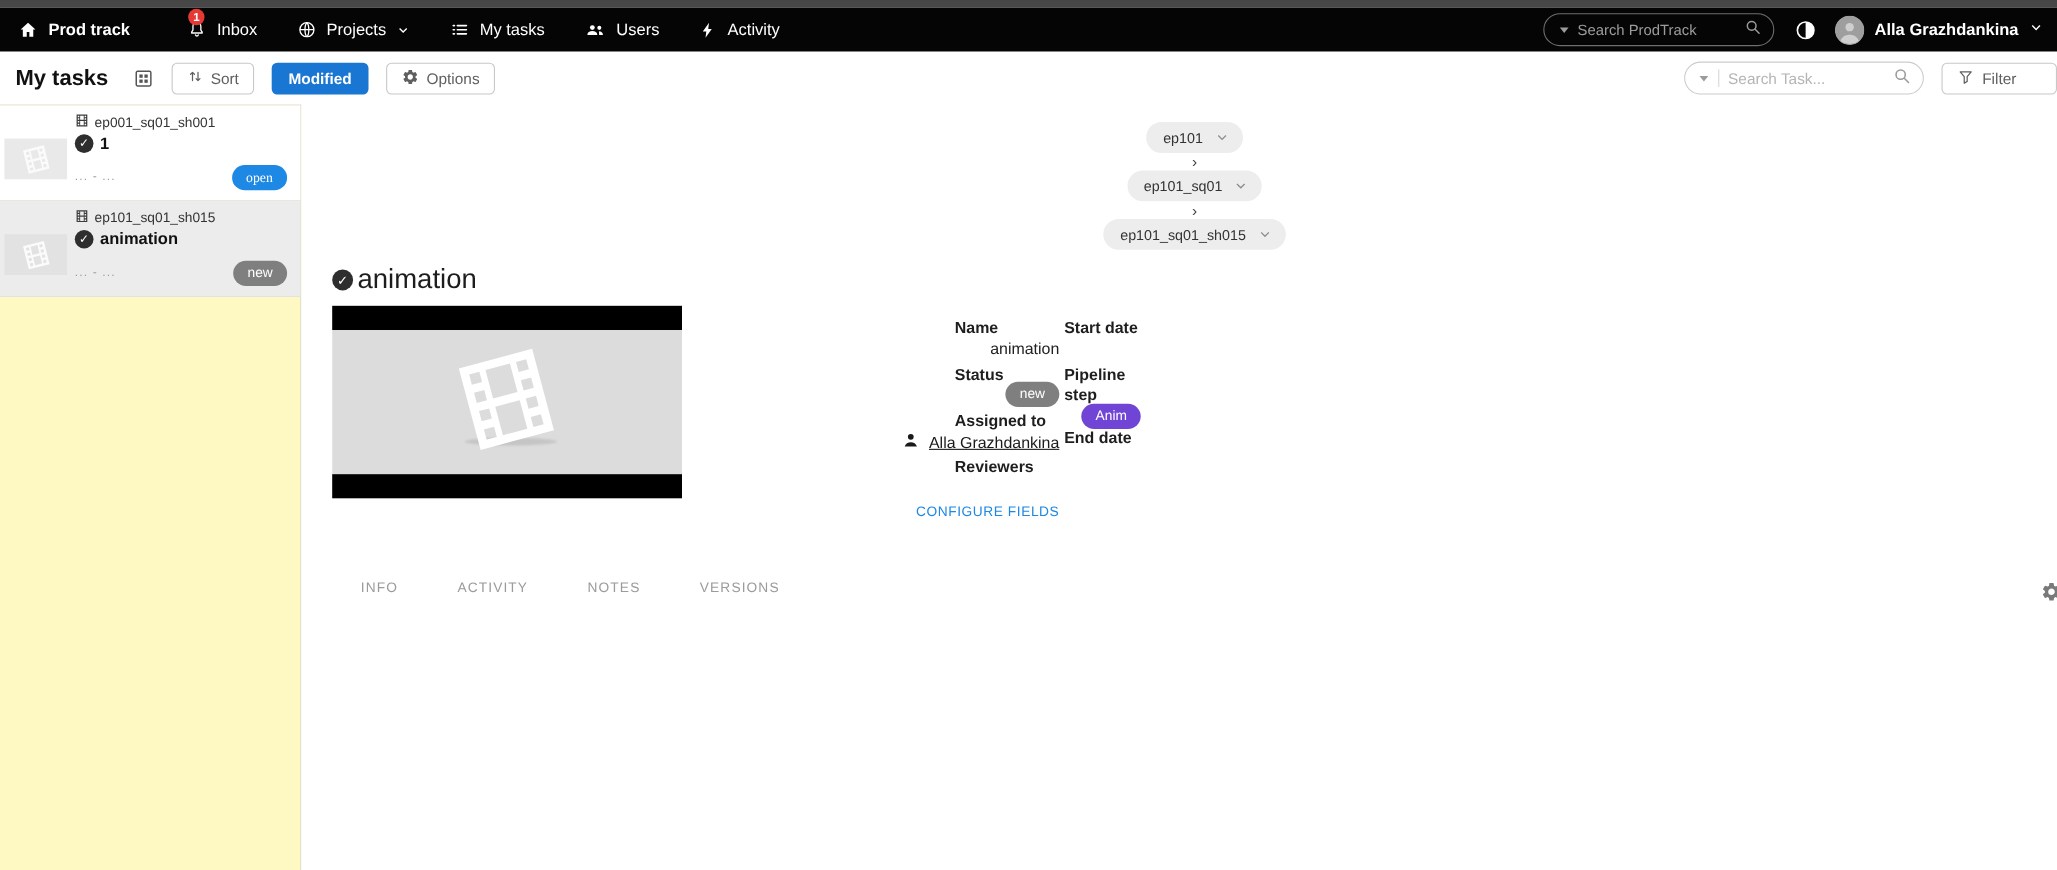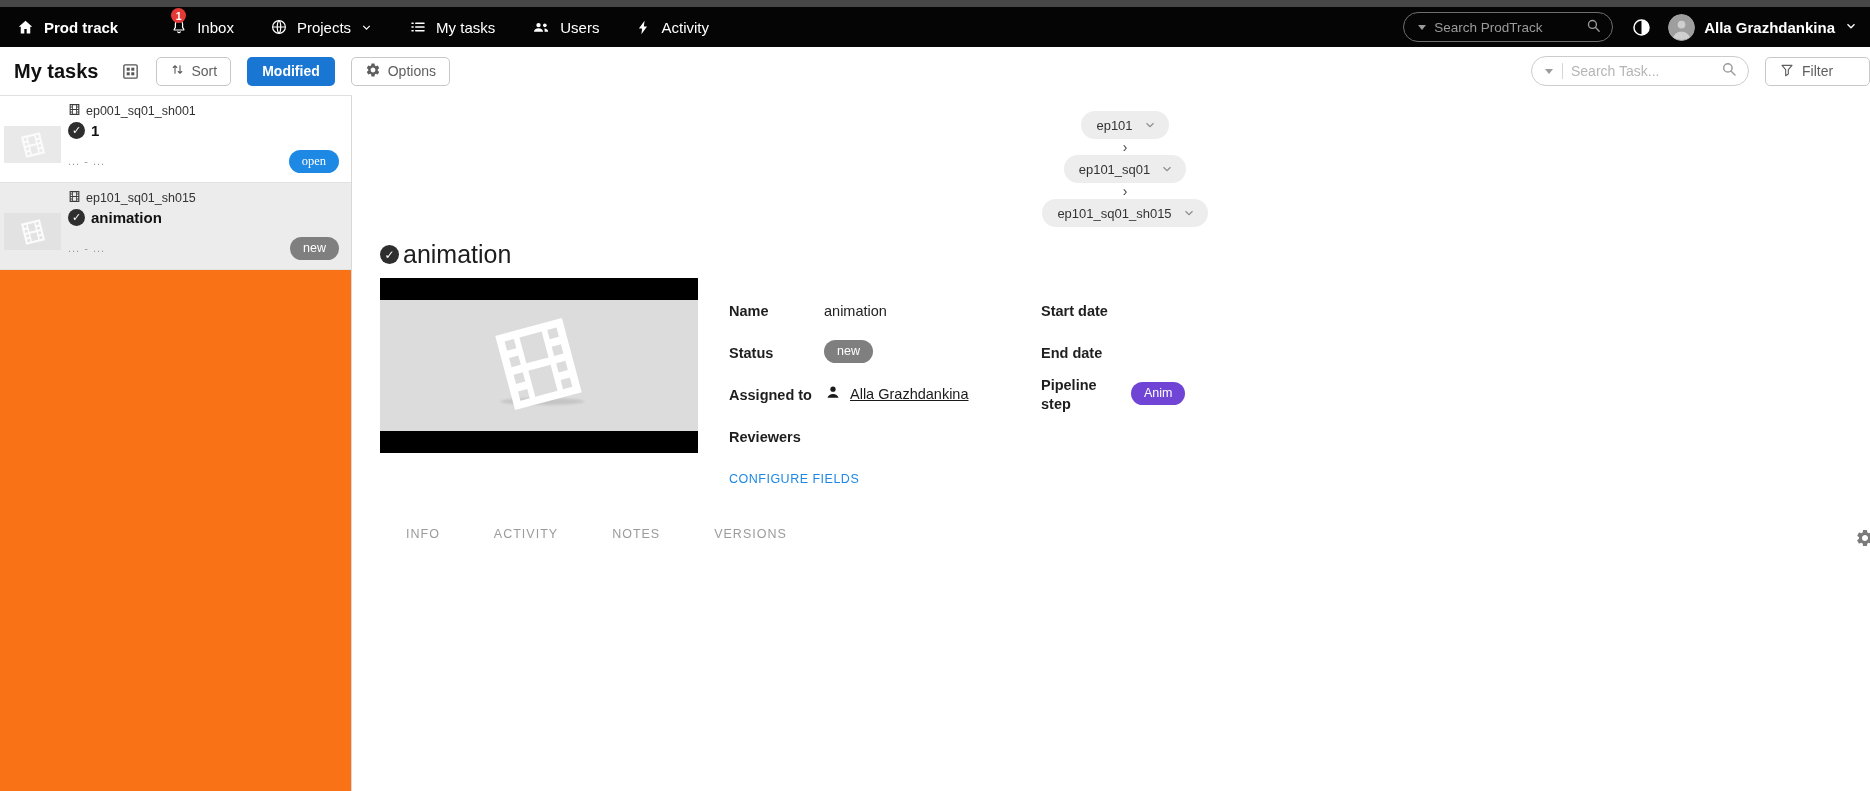--- a/index.html
+++ b/index.html
@@ -52,22 +52,22 @@
     border-radius:16px; display:flex; align-items:center; padding:0 10px 0 13px;
     color:#9b9b9b; }
   .task-search input { flex:1; background:transparent; border:none; outline:none;
     color:#444; font-size:14px; margin:0 8px; min-width:0; }
   .task-search input::placeholder { color:#b5b5b5; }
   .vdiv { width:1px; height:16px; background:#d6d6d6; margin-left:9px; }
   .filter-btn { margin-left:16px; flex:0 0 auto; width:105px; }
 
   
   .body-wrap { display:flex; height:696px; }
-  .sidebar { width:352px; border-right:1px solid #d8d8d8; border-top:1px solid #e0e0e0;
-    background:#f97316; flex:0 0 auto; }
+  .sidebar { width:274px; border-right:1px solid #d8d8d8; border-top:1px solid #e0e0e0;
+    background:#fef9c3; flex:0 0 auto; }
   .task-card { position:relative; height:87px; border-bottom:1px solid #e2e2e2;
     padding:7px 12px 0 68px; cursor:pointer; background:#fff; }
   .task-card.selected { background:#ececec; }
   .card-thumb { position:absolute; left:4px; top:30px; width:57px; height:37px;
     background:#e9e9e9; display:flex; align-items:center; justify-content:center;
     color:#fbfbfb; }
   .task-card.selected .card-thumb { background:#e2e2e2; }
   .shot-line { display:flex; align-items:center; gap:5px; font-size:12.5px;
     color:#333; height:16px; }
   .shot-line svg { color:#3c3c3c; }
@@ -100,21 +100,21 @@
   .preview .bar { height:22px; background:#000; }
   .preview .frame { flex:1; background:#dcdcdc; display:flex; align-items:center;
     justify-content:center; position:relative; }
   .film-big { transform:rotate(-15deg); color:#fff; }
   .film-shadow { position:absolute; bottom:26px; left:50%; transform:translateX(-46%);
     width:84px; height:7px; border-radius:50%; background:rgba(0,0,0,0.10);
     filter:blur(1px); }
 
   .fields { display:flex; margin-left:31px; padding-top:12px; }
   .fcol1 { width:312px; }
-  .frow { display:flex; align-items:center; min-height:42px; }
+  .frow { display:flex; align-items:flex-end; min-height:42px;flex-direction:column; }
   .flabel { width:95px; flex:0 0 auto; font-size:14.5px; font-weight:700;
     color:#1e1e1e; line-height:19px; }
   .flabel.narrow { width:70px; }
   .fvalue { font-size:14.5px; color:#222; line-height:19px; }
   .fvalue.with-icon { display:flex; align-items:center; gap:8px; margin-top:-2px; }
   .assignee-link { color:#1a1a1a; text-decoration:underline; cursor:pointer; }
   .pill-sm { margin-top:-4px; }
   .fcol2 .frow .pill { margin-left:20px; margin-top:-3px; }
   .configure-link { font-size:12.5px; font-weight:500; letter-spacing:0.5px;
     cursor:pointer; }
@@ -417,25 +417,25 @@
           <div class="frow">
             <span class="configure-link" style="color: rgb(30, 136, 229);">CONFIGURE FIELDS</span>
           </div>
         </div>
 
         <div class="fcol2">
           <div class="frow">
             <span class="flabel narrow">Start date</span>
           </div>
           <div class="frow">
-            <span class="flabel narrow">End date</span>
-          </div>
-          <div class="frow">
             <span class="flabel narrow">Pipeline step</span>
             <span class="pill" style="background-color: rgb(112, 69, 214);">Anim</span>
+          </div>
+          <div class="frow">
+            <span class="flabel narrow">End date</span>
           </div>
         </div>
       </div>
     </div>
 
     <div class="tabs-row">
       <span class="tab">INFO</span>
       <span class="tab">ACTIVITY</span>
       <span class="tab">NOTES</span>
       <span class="tab">VERSIONS</span>

